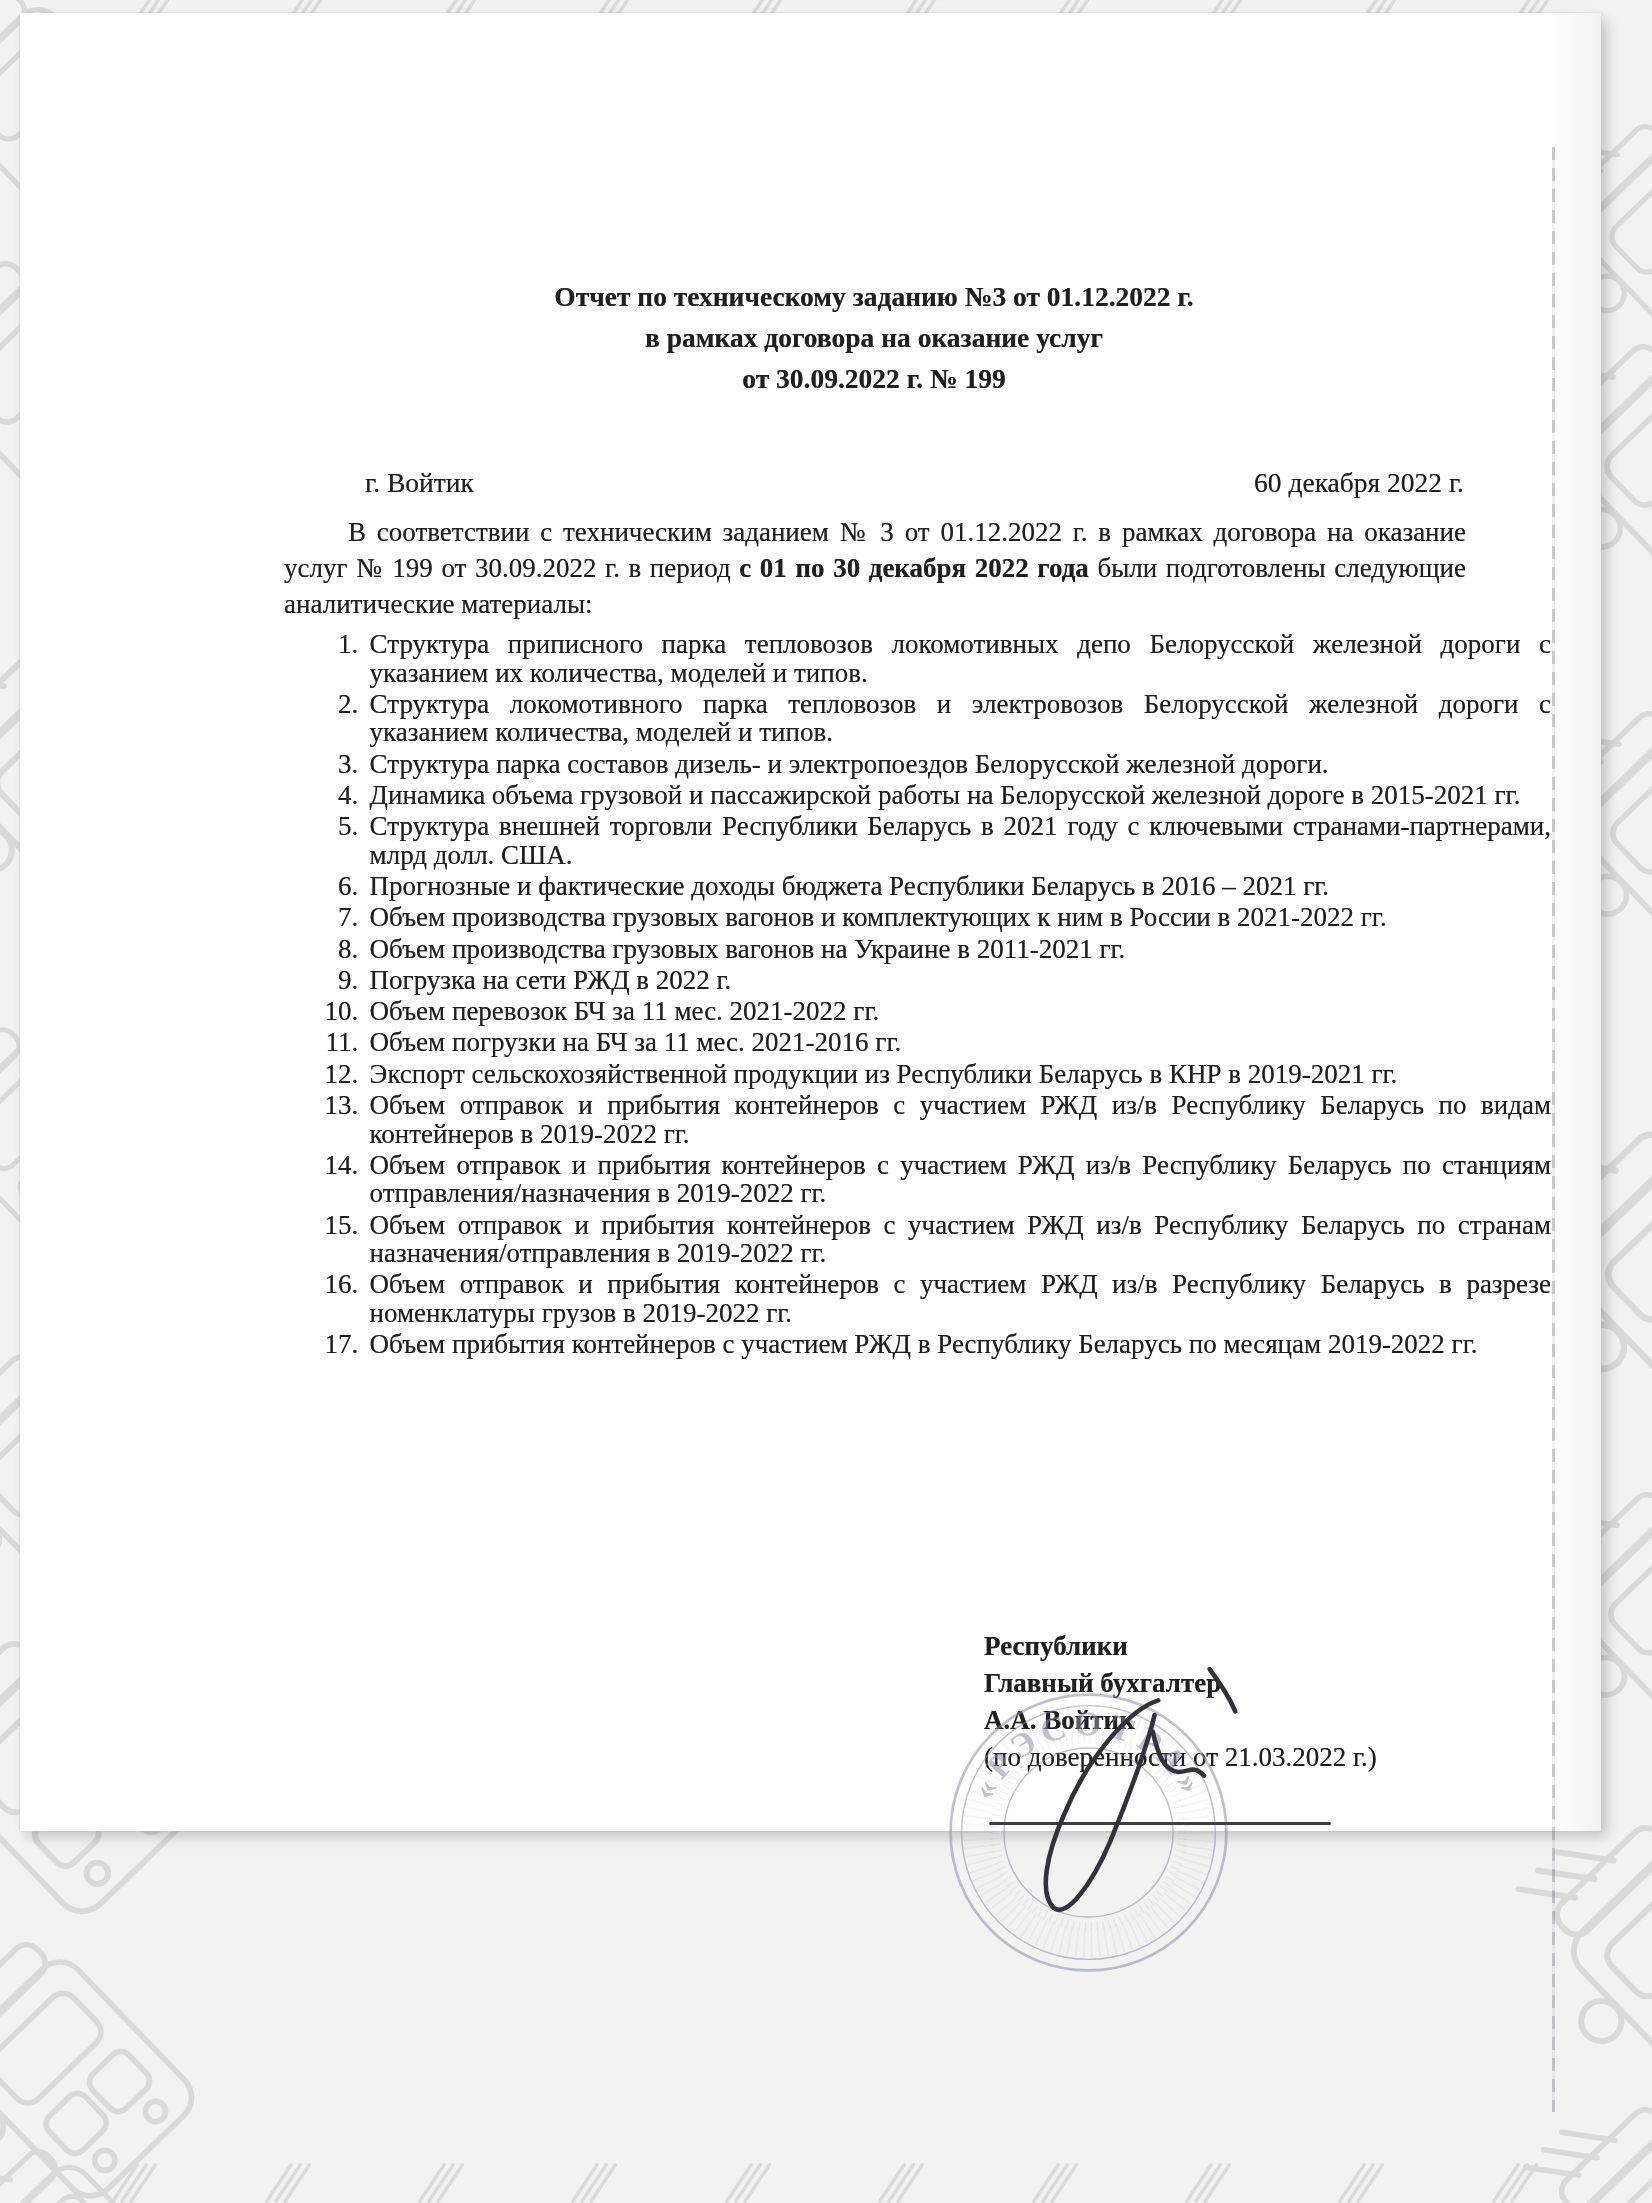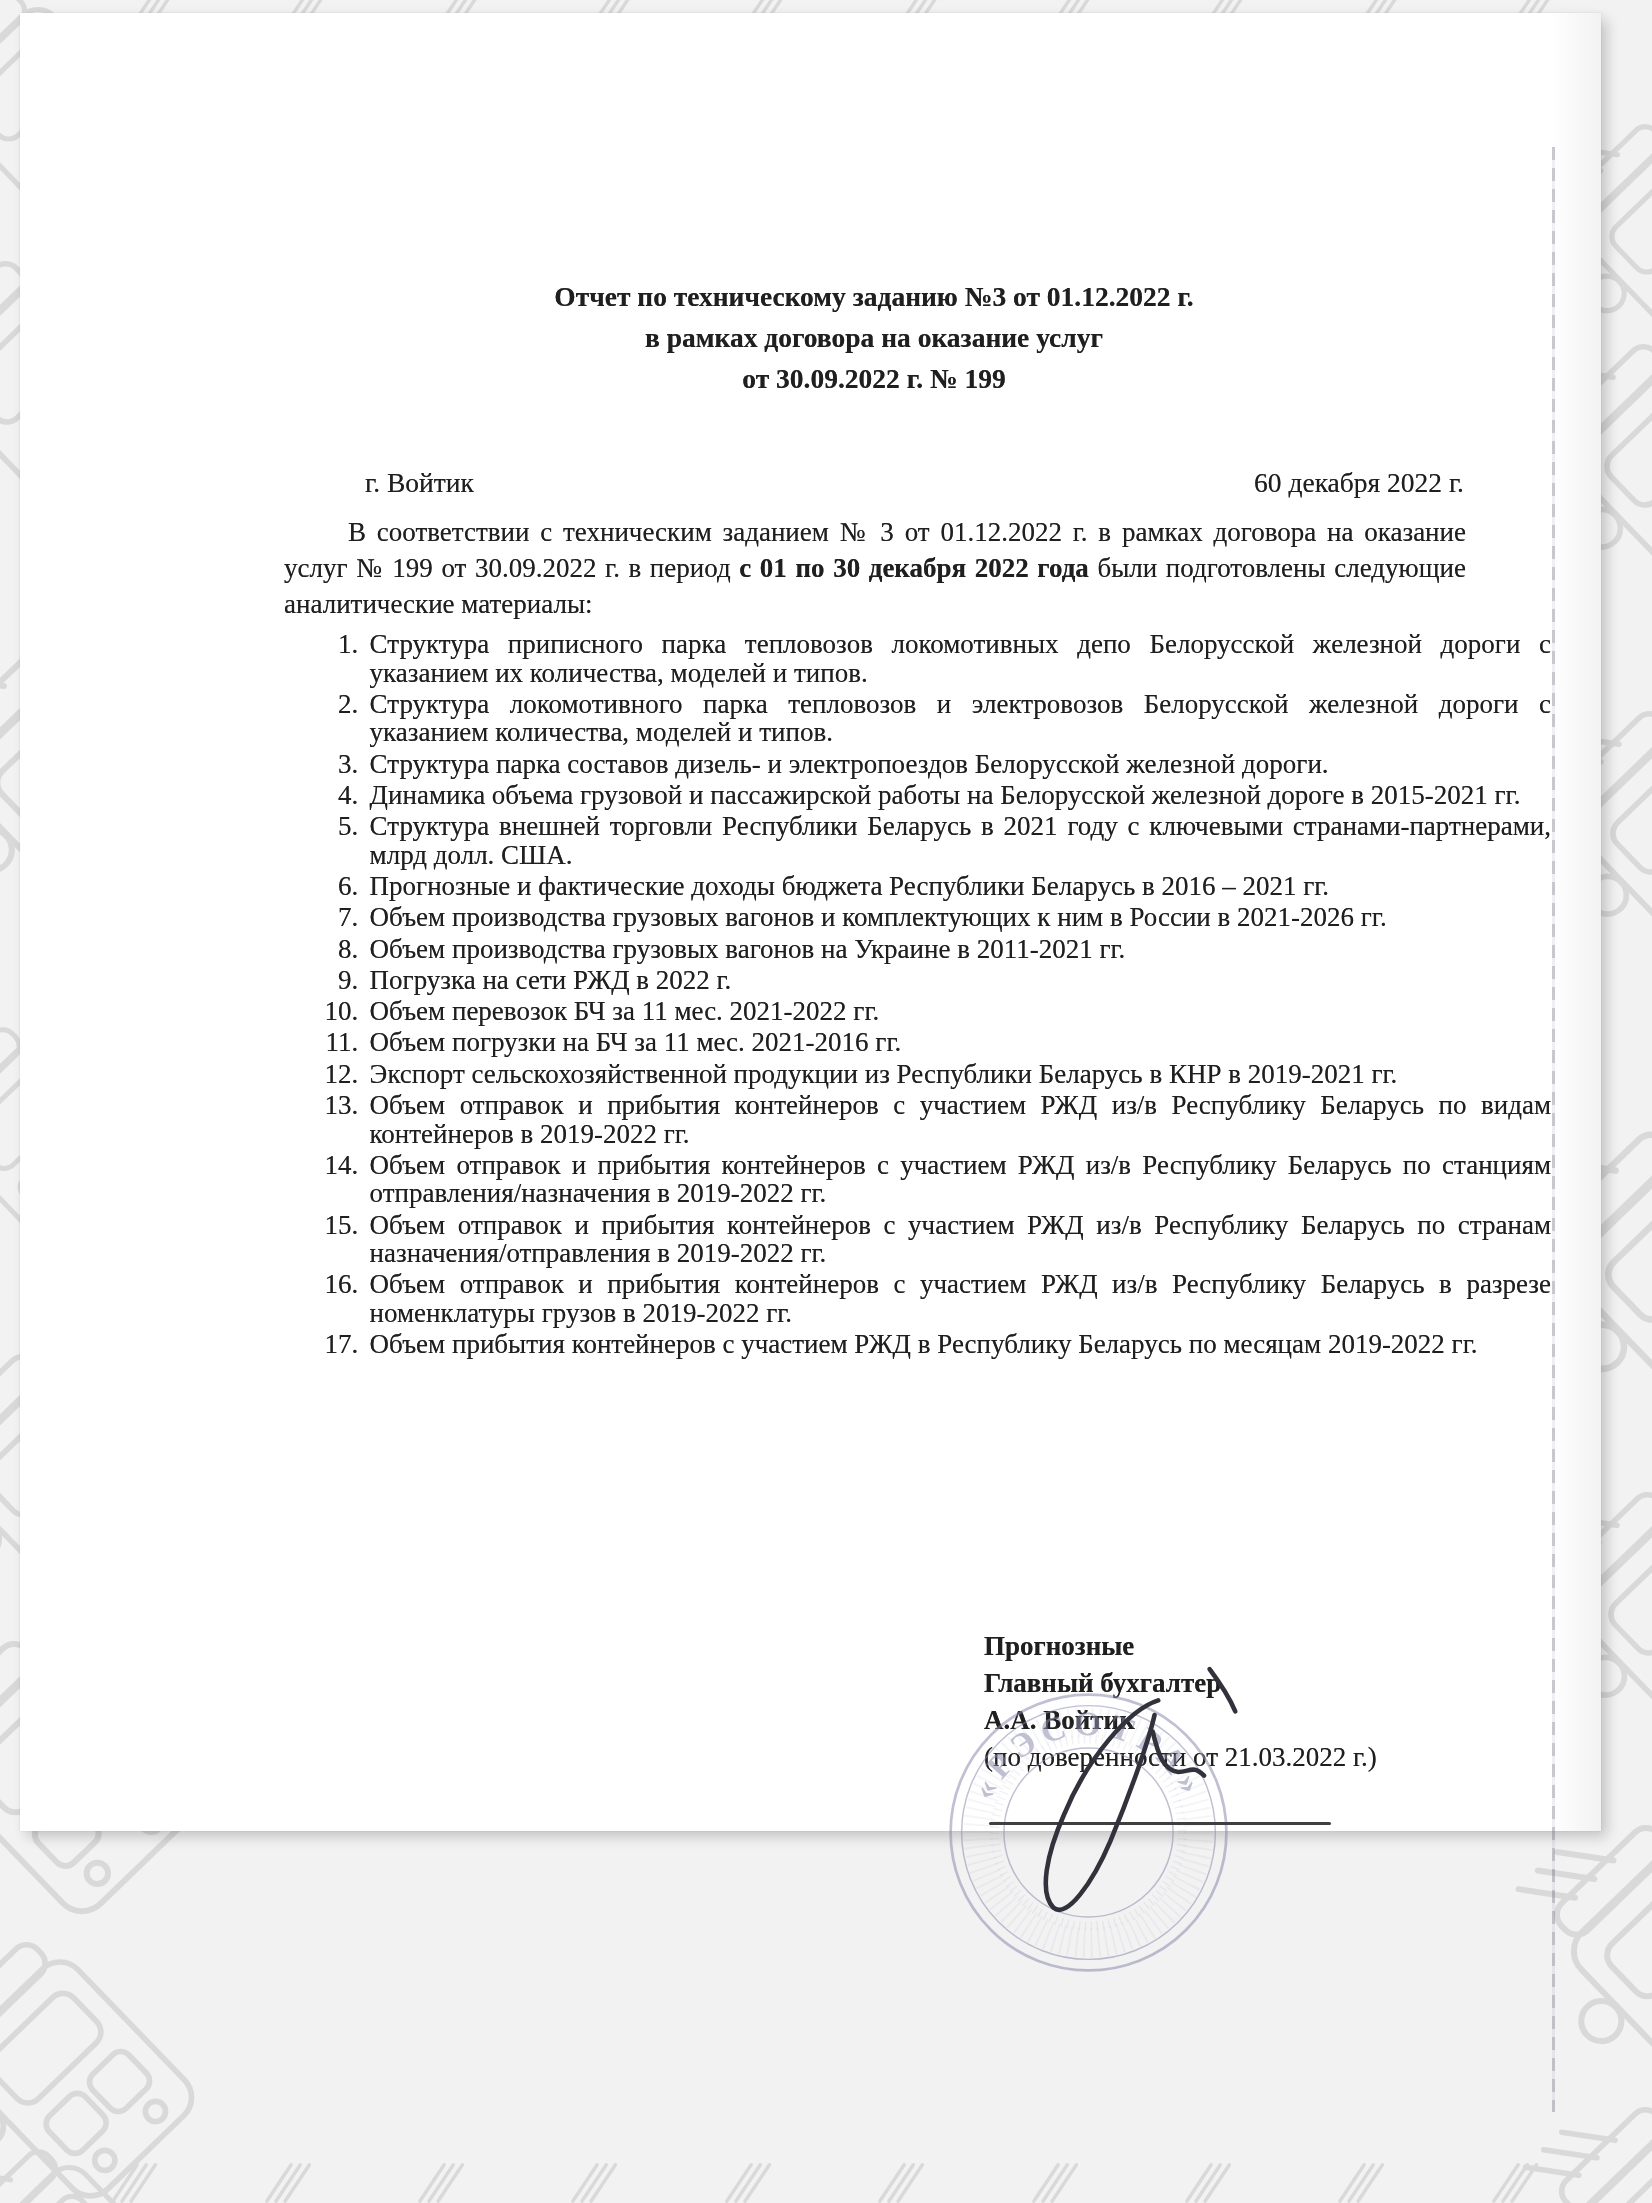--- a/index.html
+++ b/index.html
@@ -204,36 +204,36 @@
   <p class="intro txt"><span>В соответствии с техническим заданием № 3 от 01.12.2022 г. в рамках договора на оказание услуг № 199 от 30.09.2022 г. в период </span><b>с 01 по 30 декабря 2022 года</b><span> были подготовлены следующие аналитические материалы:</span></p>
 
   <ol class="materials txt">
 
   <li>Структура приписного парка тепловозов локомотивных депо Белорусской железной дороги с указанием их количества, моделей и типов.</li>
       <li>Структура локомотивного парка тепловозов и электровозов Белорусской железной дороги с указанием количества, моделей и типов.</li>
       <li>Структура парка составов дизель- и электропоездов Белорусской железной дороги.</li>
       <li>Динамика объема грузовой и пассажирской работы на Белорусской железной дороге в 2015-2021 гг.</li>
       <li>Структура внешней торговли Республики Беларусь в 2021 году с ключевыми странами-партнерами, млрд долл. США.</li>
       <li>Прогнозные и фактические доходы бюджета Республики Беларусь в 2016 – 2021 гг.</li>
-      <li>Объем производства грузовых вагонов и комплектующих к ним в России в 2021-2026 гг.</li>
+      <li>Объем производства грузовых вагонов и комплектующих к ним в России в 2021-2022 гг.</li>
       <li>Объем производства грузовых вагонов на Украине в 2011-2021 гг.</li>
       <li>Погрузка на сети РЖД в 2022 г.</li>
       <li>Объем перевозок БЧ за 11 мес. 2021-2022 гг.</li>
       <li>Объем погрузки на БЧ за 11 мес. 2021-2016 гг.</li>
       <li>Экспорт сельскохозяйственной продукции из Республики Беларусь в КНР в 2019-2021 гг.</li>
       <li>Объем отправок и прибытия контейнеров с участием РЖД из/в Республику Беларусь по видам контейнеров в 2019-2022 гг.</li>
       <li>Объем отправок и прибытия контейнеров с участием РЖД из/в Республику Беларусь по станциям отправления/назначения в 2019-2022 гг.</li>
       <li>Объем отправок и прибытия контейнеров с участием РЖД из/в Республику Беларусь по странам назначения/отправления в 2019-2022 гг.</li>
       <li>Объем отправок и прибытия контейнеров с участием РЖД из/в Республику Беларусь в разрезе номенклатуры грузов в 2019-2022 гг.</li>
       <li>Объем прибытия контейнеров с участием РЖД в Республику Беларусь по месяцам 2019-2022 гг.</li>
     </ol>
 
 
   <div class="sig-block txt">
-    <div class="sig-bold">Прогнозные</div>
+    <div class="sig-bold">Республики</div>
     <div class="sig-bold">Главный бухгалтер</div>
     <div class="sig-bold">А.А. Войтик</div>
     <div>(по доверенности от 21.03.2022 г.)</div>
   </div>
 
   <svg class="stamp" width="285" height="285" viewBox="0 0 310 310">
     <circle cx="155" cy="155" r="150" stroke-width="3"></circle>
     <circle cx="155" cy="155" r="138" stroke-width="1.6"></circle>
     <circle cx="155" cy="155" r="92" stroke-width="1.6"></circle>
     <circle cx="155" cy="155" r="120" stroke-width="32" stroke-dasharray="2 6" opacity="0.16"></circle>

